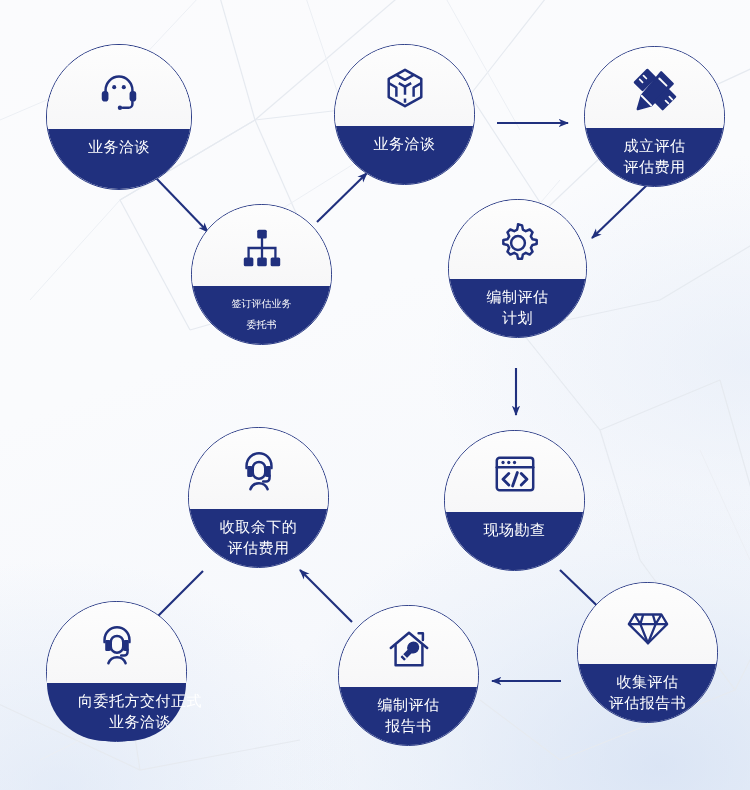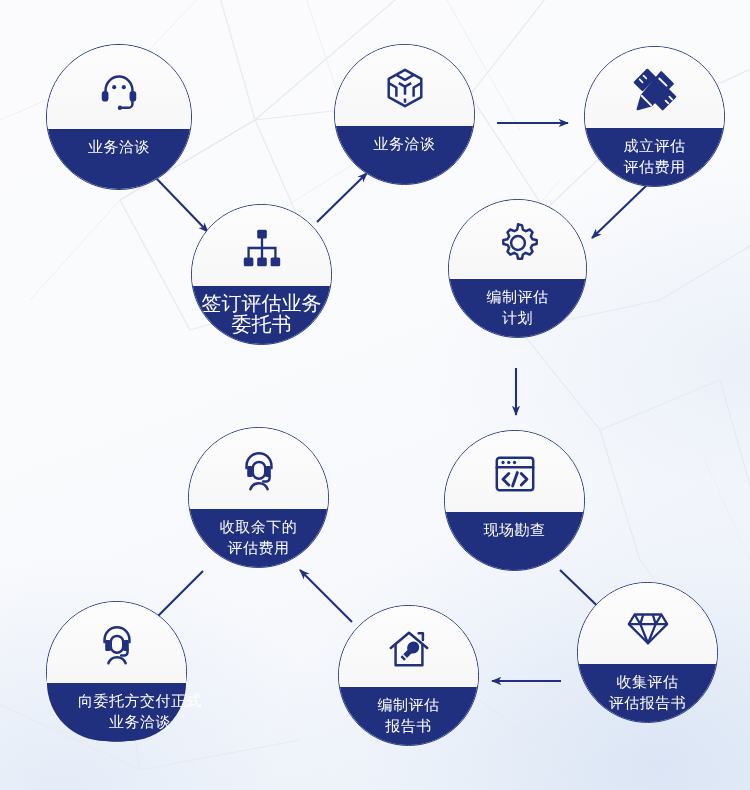--- a/index.html
+++ b/index.html
@@ -65,21 +65,21 @@
   }
   .node .label {
     color: #ffffff;
     font-size: 15px;
     line-height: 21px;
     text-align: center;
     letter-spacing: 0.5px;
     white-space: nowrap;
   }
   .node.wide-label .label {
-    font-size: 20px;
+    font-size: 10px;
     letter-spacing: 0px;
   }
   .node .icon-wrap {
     width: 46px;
     height: 46px;
     display: block;
     margin-top: 6px;
   }
   .node .icon-wrap svg {
     display: block;

